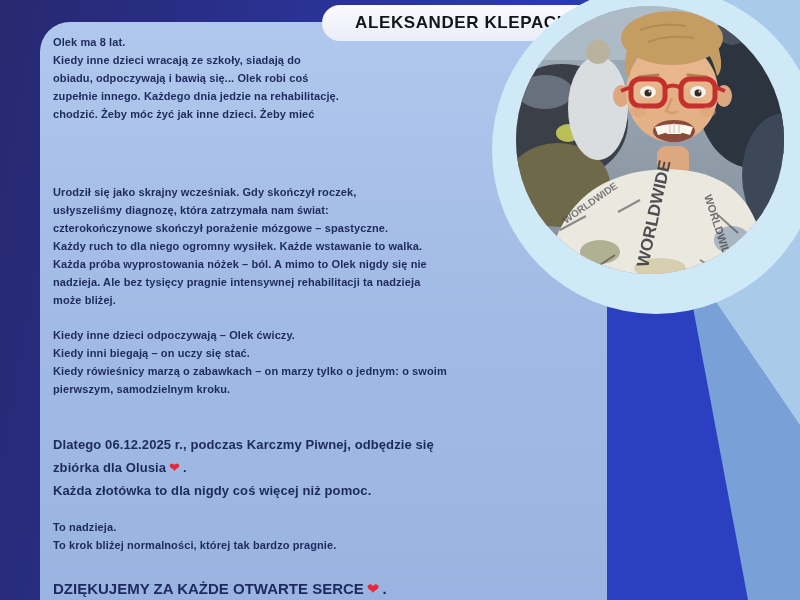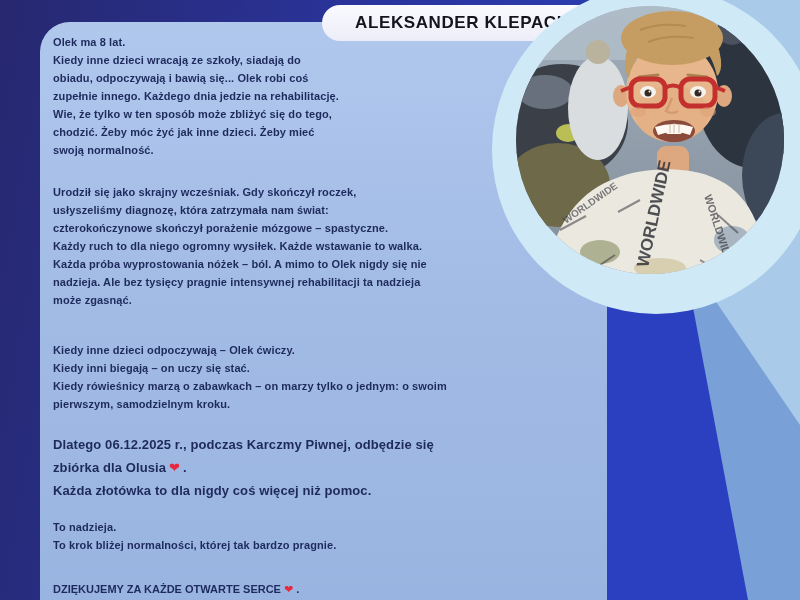--- a/index.html
+++ b/index.html
@@ -14,24 +14,24 @@
     position:absolute;left:40px;top:22px;width:567px;height:578px;
     border-radius:30px 30px 0 0;
     background:linear-gradient(180deg,#b1c8ed 0%,#a3bce6 45%,#9ab4e1 100%);
   }
   .para{position:absolute;left:13px;right:8px;color:#1e2a5c;font-weight:700;}
   .body-txt{font-size:11px;line-height:18px;letter-spacing:0.1px;}
   .big-txt{font-size:13px;line-height:23px;letter-spacing:0.1px;}
   .line{white-space:nowrap;}
   .p-intro{top:11px;}
   .p-diagnosis{top:161px;}
-  .p-contrast{top:319px;}
+  .p-contrast{top:304px;}
   .p-event{top:411px;}
   .p-hope{top:496px;}
-  .p-thanks{top:556px;font-size:11px;line-height:22px;}
+  .p-thanks{top:556px;font-size:15px;line-height:22px;}
   .heart{color:#e8263c;margin:0 3px;font-family:"DejaVu Sans",sans-serif;}
   .badge{
     position:absolute;left:322px;top:5px;width:286px;height:36px;border-radius:18px;
     background:linear-gradient(180deg,#fafaff 0%,#ecedf8 100%);
     display:flex;align-items:center;justify-content:center;
   }
   .badge span{
     color:#14141c;font-weight:700;font-size:17px;letter-spacing:0.6px;white-space:nowrap;
   }
   .photo-layer{position:absolute;left:0;top:0;pointer-events:none;}
@@ -47,33 +47,31 @@
     <polygon points="596,140 686,270 748,600 596,600" fill="#2b40c0"></polygon>
   </svg>
 
   <div class="card">
 
     <div class="para body-txt p-intro">
       <div class="line">Olek ma 8 lat.</div>
       <div class="line">Kiedy inne dzieci wracają ze szkoły, siadają do</div>
       <div class="line">obiadu, odpoczywają i bawią się... Olek robi coś</div>
       <div class="line">zupełnie innego. Każdego dnia jedzie na rehabilitację.</div>
-      <div class="line">Wie, że tylko w ten sposób może zbliżyć się do tego,</div>
       <div class="line">chodzić. Żeby móc żyć jak inne dzieci. Żeby mieć</div>
-      <div class="line">swoją normalność.</div>
     </div>
 
     <div class="para body-txt p-diagnosis">
       <div class="line">Urodził się jako skrajny wcześniak. Gdy skończył roczek,</div>
       <div class="line">usłyszeliśmy diagnozę, która zatrzymała nam świat:</div>
       <div class="line">czterokończynowe skończył porażenie mózgowe – spastyczne.</div>
       <div class="line">Każdy ruch to dla niego ogromny wysiłek. Każde wstawanie to walka.</div>
       <div class="line">Każda próba wyprostowania nóżek – ból. A mimo to Olek nigdy się nie</div>
       <div class="line">nadzieja. Ale bez tysięcy pragnie intensywnej rehabilitacji ta nadzieja</div>
-      <div class="line">może zgasnąć.</div>
+      <div class="line">może bliżej.</div>
     </div>
 
     <div class="para body-txt p-contrast">
       <div class="line">Kiedy inne dzieci odpoczywają – Olek ćwiczy.</div>
       <div class="line">Kiedy inni biegają – on uczy się stać.</div>
       <div class="line">Kiedy rówieśnicy marzą o zabawkach – on marzy tylko o jednym: o swoim</div>
       <div class="line">pierwszym, samodzielnym kroku.</div>
     </div>
 
     <div class="para big-txt p-event">

